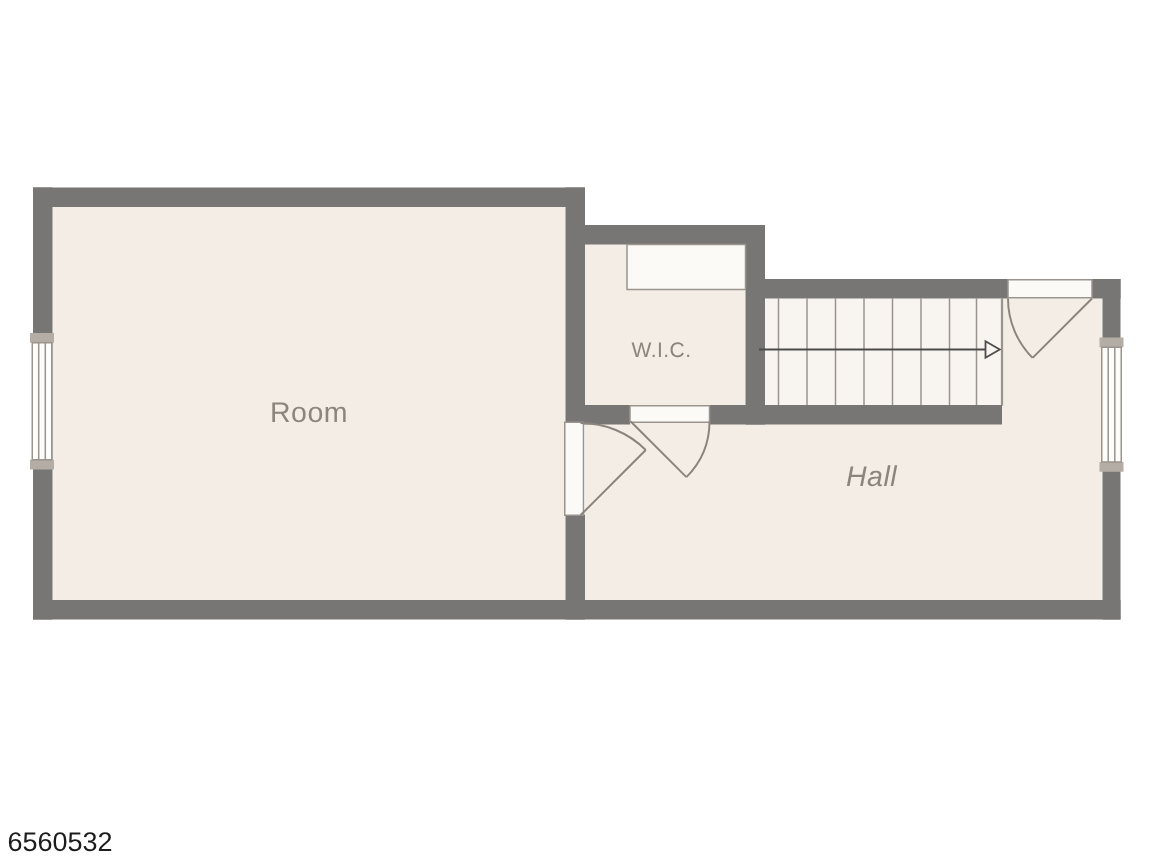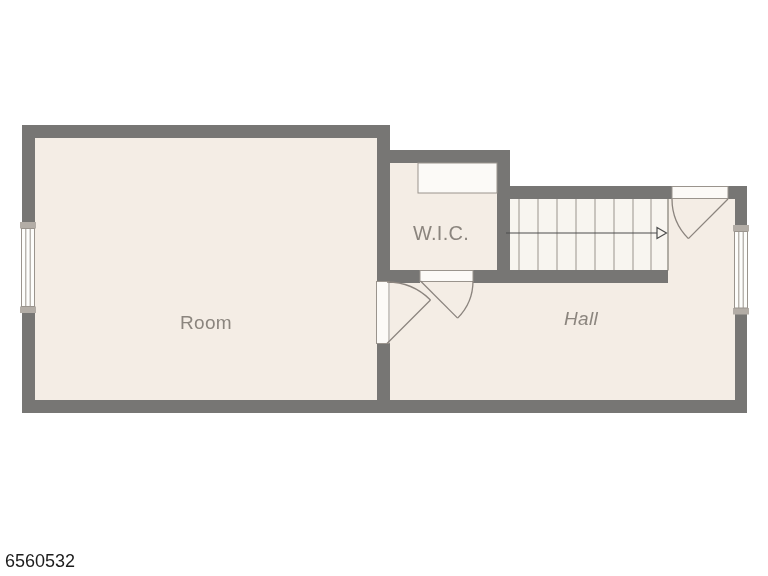--- a/index.html
+++ b/index.html
@@ -21,22 +21,22 @@
   .swing   {stroke:var(--swing,#8b847e);stroke-width:1.3;fill:none;}
   .cap     {fill:var(--window-cap,#b3ada6);}
   .glass   {fill:#fdfdfb;stroke:var(--outline,#9a948d);stroke-width:1;}
   .arrow   {stroke:#4c4c4c;stroke-width:1.2;fill:none;}
 
   .label{
     position:absolute;transform:translate(-50%,-50%);
     color:var(--label-text,#8b857e);white-space:nowrap;
     letter-spacing:0.3px;
   }
-  .label-room{left:206px;top:276px;font-size:19px;margin-top:47px;}
-  .label-wic {left:441px;top:233px;font-size:20px;}
+  .label-room{left:206px;top:276px;font-size:19px;}
+  .label-wic {left:441px;top:233px;font-size:14px;}
   .label-hall{left:581px;top:319px;font-size:19px;font-style:italic;}
   .plan-id{
     position:absolute;left:5px;top:551px;
     font-size:18px;color:var(--id-text,#1c1c1c);
   }
 </style>
 </head>
 <body>
 
 <div class="canvas">

